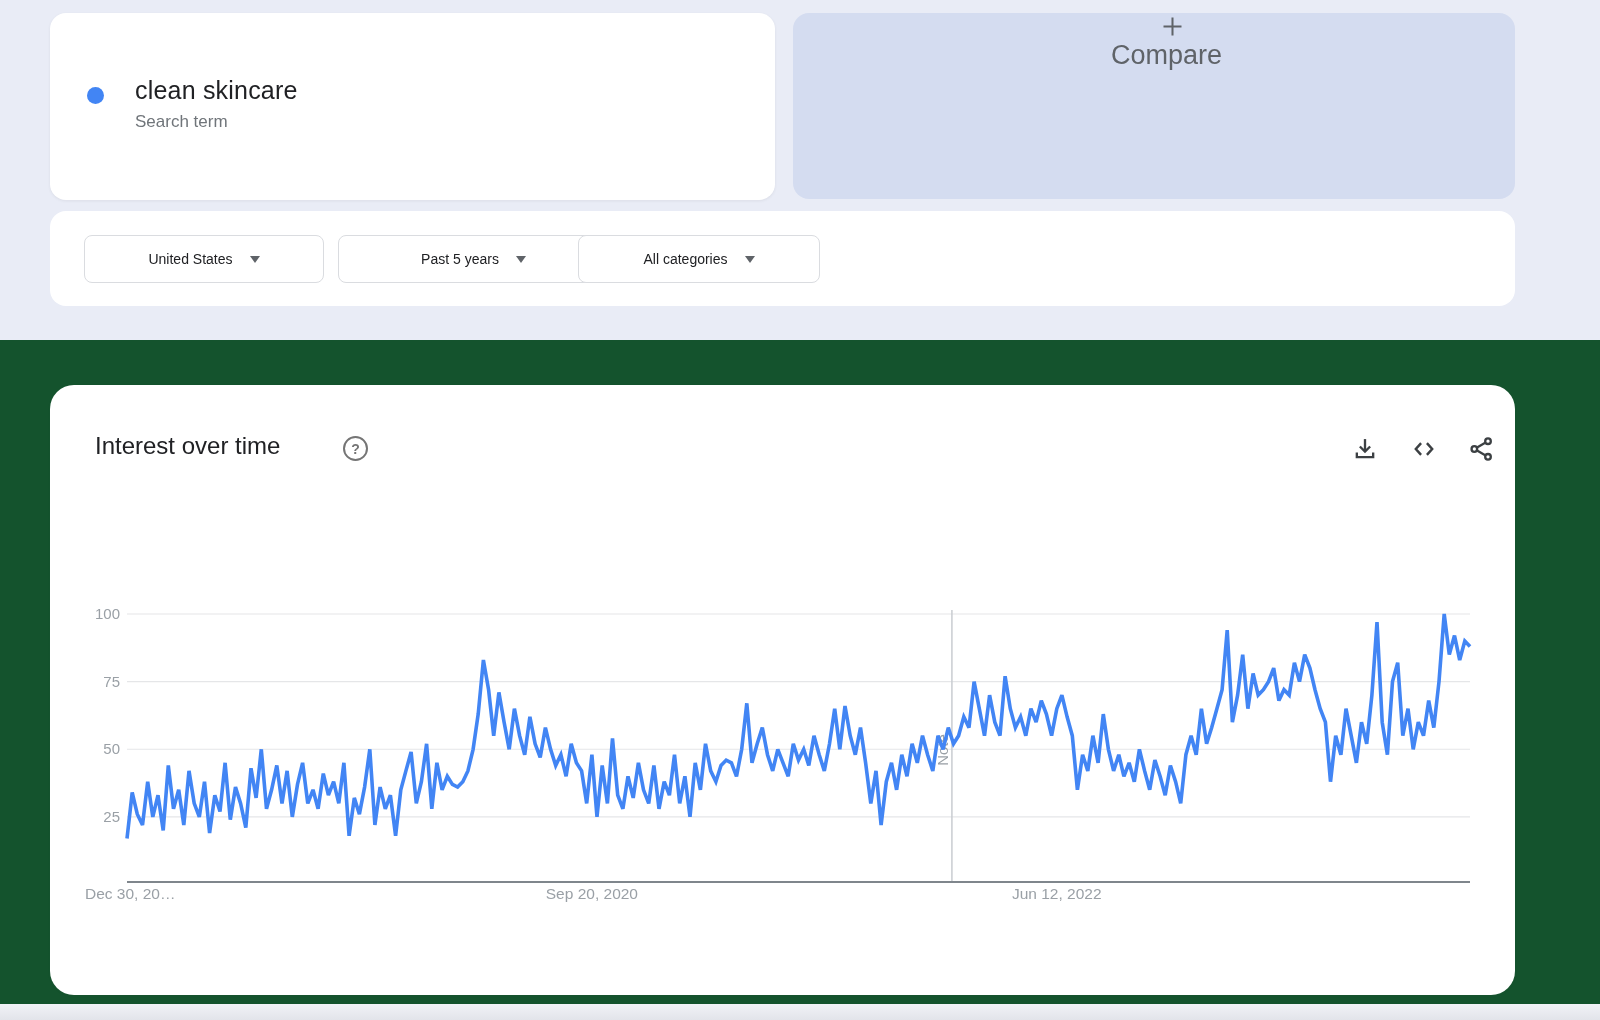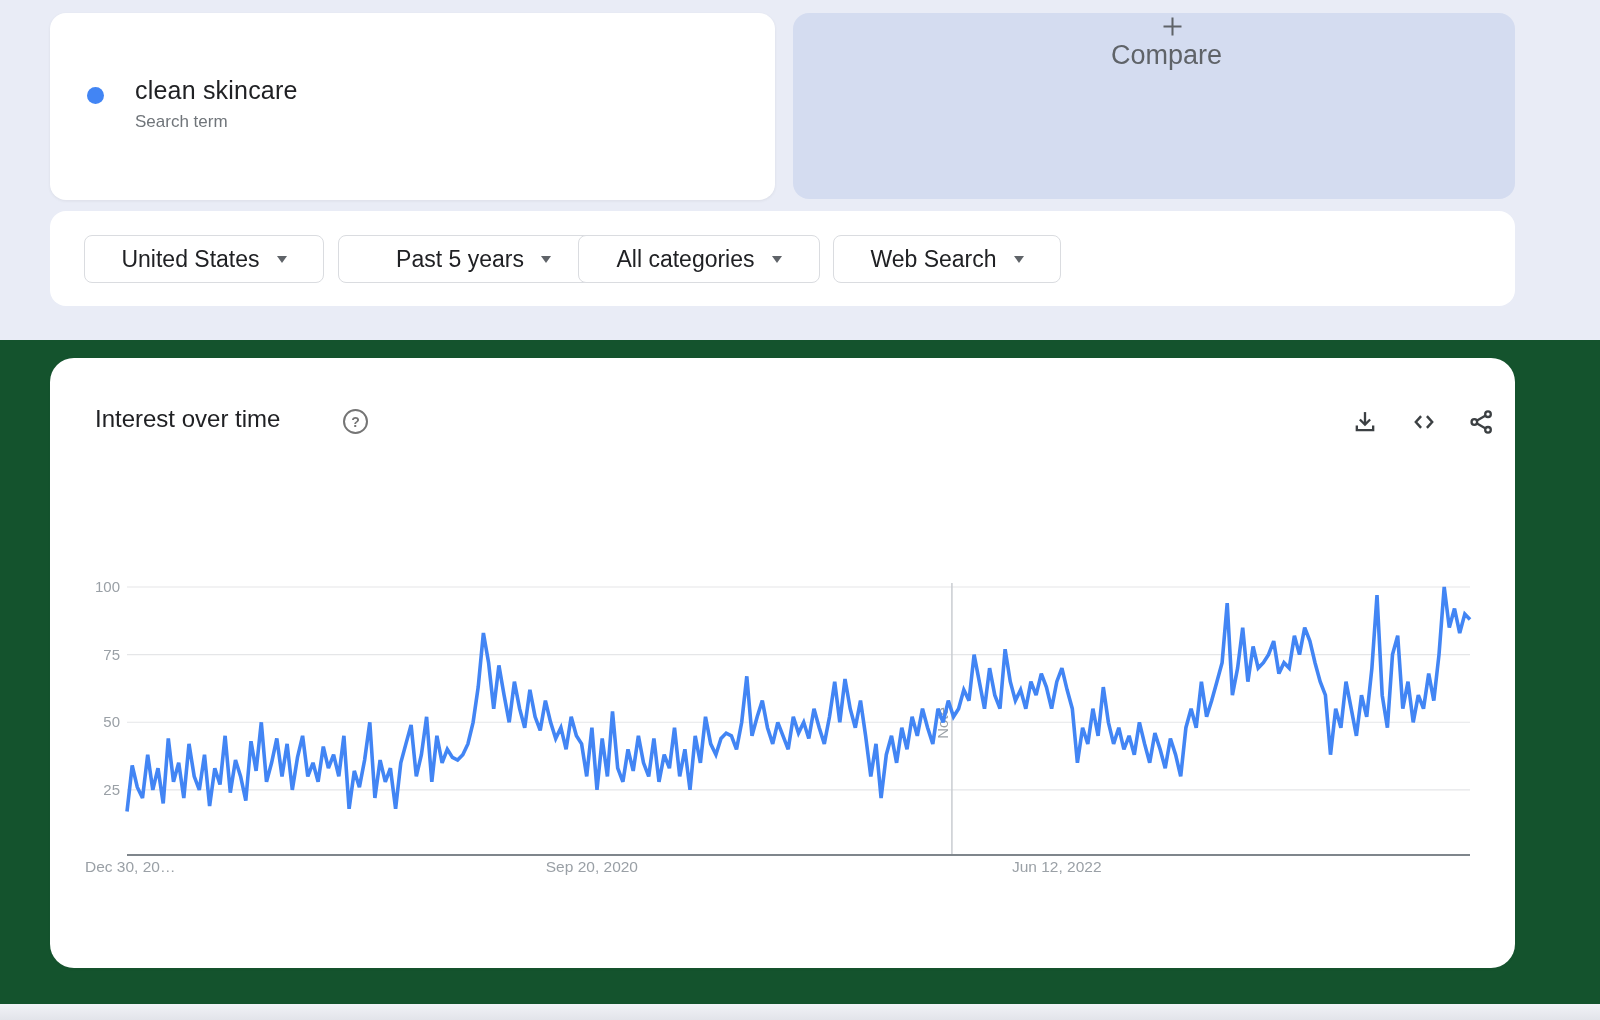--- a/index.html
+++ b/index.html
@@ -14,28 +14,28 @@
   .term-dot{position:absolute;left:37px;top:74px;width:17px;height:17px;border-radius:50%;background:#4285f4;}
   .term-title{position:absolute;left:85px;top:63px;font-size:25px;color:#202124;letter-spacing:.2px;}
   .term-sub{position:absolute;left:85px;top:99px;font-size:17px;color:#70757a;}
   .compare-card{position:absolute;left:793px;top:13px;width:722px;height:186px;border-radius:16px;
         background:#d4dcf0;display:flex;align-items:center;cursor:pointer;color:#5f6368;flex-direction:column;}
   .compare-plus{margin-left:36px;width:27px;height:27px;flex:0 0 auto;}
   .compare-label{margin-left:25px;font-size:27px;color:#5f6368;}
   .filter-card{left:50px;top:211px;width:1465px;height:95px;border-radius:16px;}
   .pill{position:absolute;top:24px;height:48px;border:1px solid #dadce0;border-radius:8px;background:#fff;
         display:flex;align-items:center;justify-content:center;gap:17px;
-        font-size:23px;color:#202124;cursor:pointer;box-sizing:border-box;}
+        font-size:14px;color:#202124;cursor:pointer;box-sizing:border-box;}
   .pill-us{left:34px;width:240px;}
   .pill-time{left:288px;width:271px;}
   .pill-cat{left:528px;width:242px;text-align:center;}
   .pill-gprop{left:783px;width:228px;}
   .caret{width:0;height:0;border-left:5.5px solid transparent;border-right:5.5px solid transparent;
         border-top:7px solid #5f6368;}
-  .chart-card{left:50px;top:358px;width:1465px;height:610px;border-radius:24px;
+  .chart-card{left:50px;top:385px;width:1465px;height:610px;border-radius:24px;
         box-shadow:0 1px 3px rgba(60,64,67,.06);}
   .chart-title{position:absolute;left:45px;top:47px;font-size:24px;color:#202124;}
   .help-icon{position:absolute;left:293px;top:51px;width:21px;height:21px;border:2px solid #757575;
         border-radius:50%;color:#757575;display:flex;align-items:center;justify-content:center;
         font-size:14px;font-weight:bold;cursor:pointer;}
   .action-icon{position:absolute;top:50px;width:28px;height:28px;color:#3c4043;cursor:pointer;}
   .icon-download{left:1301px;}
   .icon-embed{left:1360px;}
   .icon-share{left:1417px;}
   .action-icon svg{width:100%;height:100%;}
@@ -67,24 +67,20 @@
     <div class="pill pill-us">
       <span>United States</span>
       <span class="caret"></span>
     </div>
     <div class="pill pill-time">
       <span>Past 5 years</span>
       <span class="caret"></span>
     </div>
     <div class="pill pill-cat">
       <span>All categories</span>
-      <span class="caret"></span>
-    </div>
-    <div class="pill pill-gprop">
-      <span>Web Search</span>
       <span class="caret"></span>
     </div>
   </div>
 
   <div class="card chart-card">
     <div class="chart-title">Interest over time</div>
     <div class="help-icon">?</div>
 
     <span class="action-icon icon-download">
       <svg viewBox="0 0 24 24" fill="none" stroke="currentColor" stroke-width="2">

